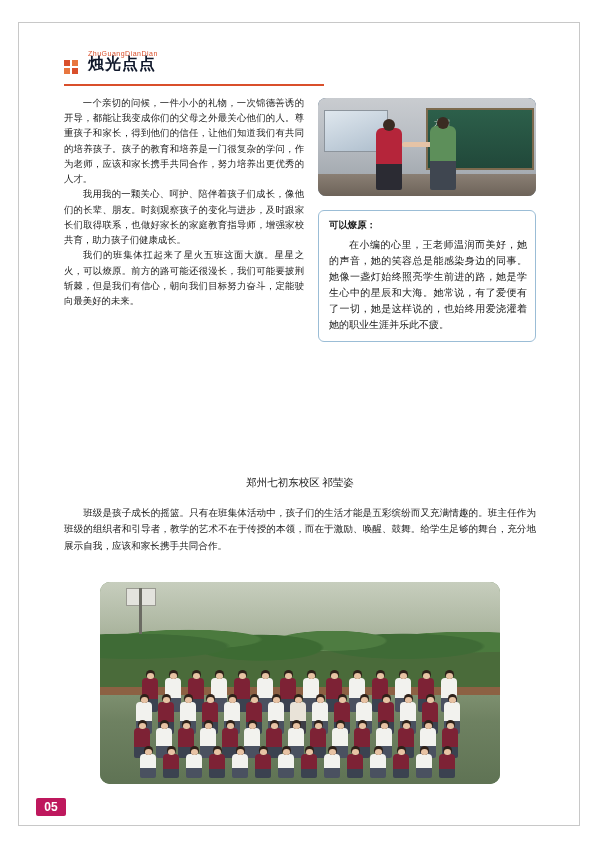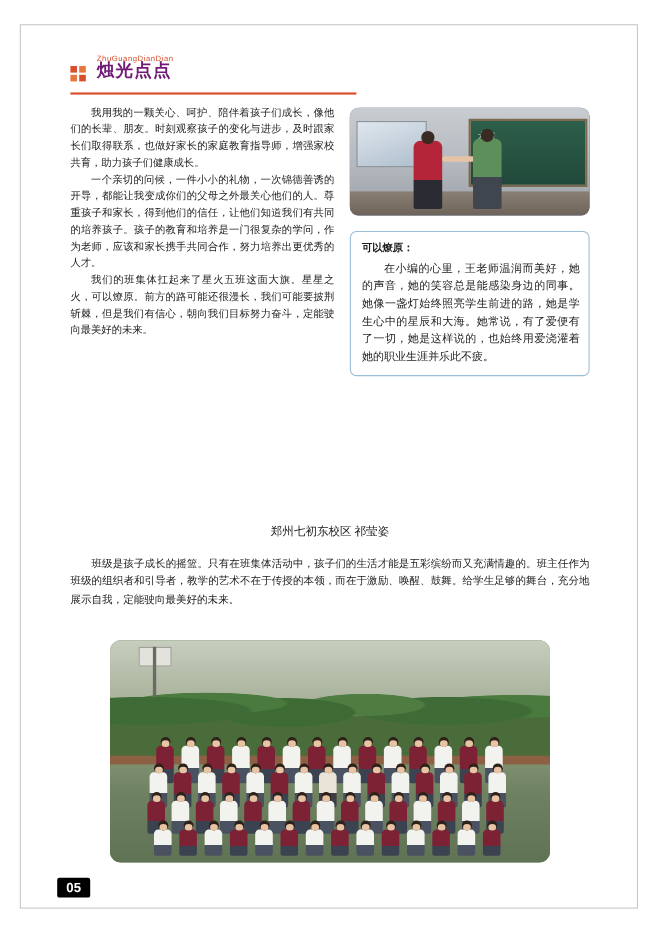--- a/index.html
+++ b/index.html
@@ -52,21 +52,21 @@
   .header-logo .sq1 { left: 0; top: 0; }
   .header-logo .sq2 { left: 8px; top: 0; background:#e8763f;}
   .header-logo .sq3 { left: 0; top: 8px; background:#e8763f;}
   .header-logo .sq4 { left: 8px; top: 8px; }
   .header-title {
     position: absolute;
     left: 24px;
     top: 2px;
     font-size: 16px;
     font-weight: bold;
-    color: #701a75;
+    color: #0f172a;
     letter-spacing: 1px;
     font-family: "Liberation Sans", sans-serif;
   }
   .header-sub {
     position: absolute;
     left: 24px;
     top: -2px;
     font-size: 7px;
     color: #d94f2b;
     letter-spacing: 0.5px;
@@ -290,25 +290,25 @@
     position:absolute; left:4.5px; top:-5.5px; width:7px; height:6px;
     background:#e8c3a4; border-radius:50% 50% 45% 45%;
   }
   .s-maroon { background: linear-gradient(180deg,#7d2235 0%,#7d2235 62%,#3b4250 62%,#3b4250 100%); }
   .s-white  { background: linear-gradient(180deg,#f2f2ee 0%,#f2f2ee 60%,#4a5160 60%,#4a5160 100%); }
   .s-teacher{ background: linear-gradient(180deg,#e9e3d8 0%,#e9e3d8 58%,#3d3d46 58%,#3d3d46 100%); }
 
   
   .page-num {
     position: absolute;
-    left: 52px;
+    left: 36px;
     top: 798px;
     width: 30px;
     height: 18px;
-    background: #000000;
+    background: #be185d;
     color: #ffffff;
     font-size: 12px;
     font-weight: bold;
     font-family: "Liberation Sans", sans-serif;
     display: flex;
     align-items: center;
     justify-content: center;
     border-radius: 2px;
   }
 </style>
@@ -324,22 +324,22 @@
         <span class="sq sq2"></span>
       <span class="sq sq3"></span>
         <span class="sq sq4"></span>
     </div>
     <div class="header-sub">ZhuGuangDianDian</div>
     <div class="header-title">烛光点点</div>
   </div>
   <div class="header-rule"></div>
 
   <div class="col-left">
+    <p>一个亲切的问候，一件小小的礼物，一次锦德善诱的开导，都能让我变成你们的父母之外最关心他们的人。尊重孩子和家长，得到他们的信任，让他们知道我们有共同的培养孩子。孩子的教育和培养是一门很复杂的学问，作为老师，应该和家长携手共同合作，努力培养出更优秀的人才。</p>
     <p>我用我的一颗关心、呵护、陪伴着孩子们成长，像他们的长辈、朋友。时刻观察孩子的变化与进步，及时跟家长们取得联系，也做好家长的家庭教育指导师，增强家校共育，助力孩子们健康成长。</p>
-    <p>一个亲切的问候，一件小小的礼物，一次锦德善诱的开导，都能让我变成你们的父母之外最关心他们的人。尊重孩子和家长，得到他们的信任，让他们知道我们有共同的培养孩子。孩子的教育和培养是一门很复杂的学问，作为老师，应该和家长携手共同合作，努力培养出更优秀的人才。</p>
     <p>我们的班集体扛起来了星火五班这面大旗。星星之火，可以燎原。前方的路可能还很漫长，我们可能要披荆斩棘，但是我们有信心，朝向我们目标努力奋斗，定能驶向最美好的未来。</p>
   </div>
 
   <div class="photo-top">
     <div class="wall"></div>
     <div class="screen"></div>
     <div class="board">
         <div class="board-text">六届</div>
       </div>
     <div class="deskrow"></div>
@@ -349,21 +349,21 @@
   </div>
 
   <div class="note-box">
     <div class="note-title">可以燎原：</div>
     <div class="note-body">在小编的心里，王老师温润而美好，她的声音，她的笑容总是能感染身边的同事。她像一盏灯始终照亮学生前进的路，她是学生心中的星辰和大海。她常说，有了爱便有了一切，她是这样说的，也始终用爱浇灌着她的职业生涯并乐此不疲。</div>
   </div>
 
   <div class="byline">郑州七初东校区  祁莹姿</div>
 
   <div class="body-text">
-    <p>班级是孩子成长的摇篮。只有在班集体活动中，孩子们的生活才能是五彩缤纷而又充满情趣的。班主任作为班级的组织者和引导者，教学的艺术不在于传授的本领，而在于激励、唤醒、鼓舞。给学生足够的舞台，充分地展示自我，定能驶向最美好的未来。</p>
+    <p>班级是孩子成长的摇篮。只有在班集体活动中，孩子们的生活才能是五彩缤纷而又充满情趣的。班主任作为班级的组织者和引导者，教学的艺术不在于传授的本领，而在于激励、唤醒、鼓舞。给学生足够的舞台，充分地展示自我，应该和家长携手共同合作。</p>
   </div>
 
   <div class="photo-class">
     <div class="pc-sky"></div>
     <div class="pc-building"></div>
     <div class="pc-trees"></div>
     <div class="pc-track"></div>
     <div class="pc-ground"></div>
     <div class="pc-hoop">
       <div class="board"></div>

